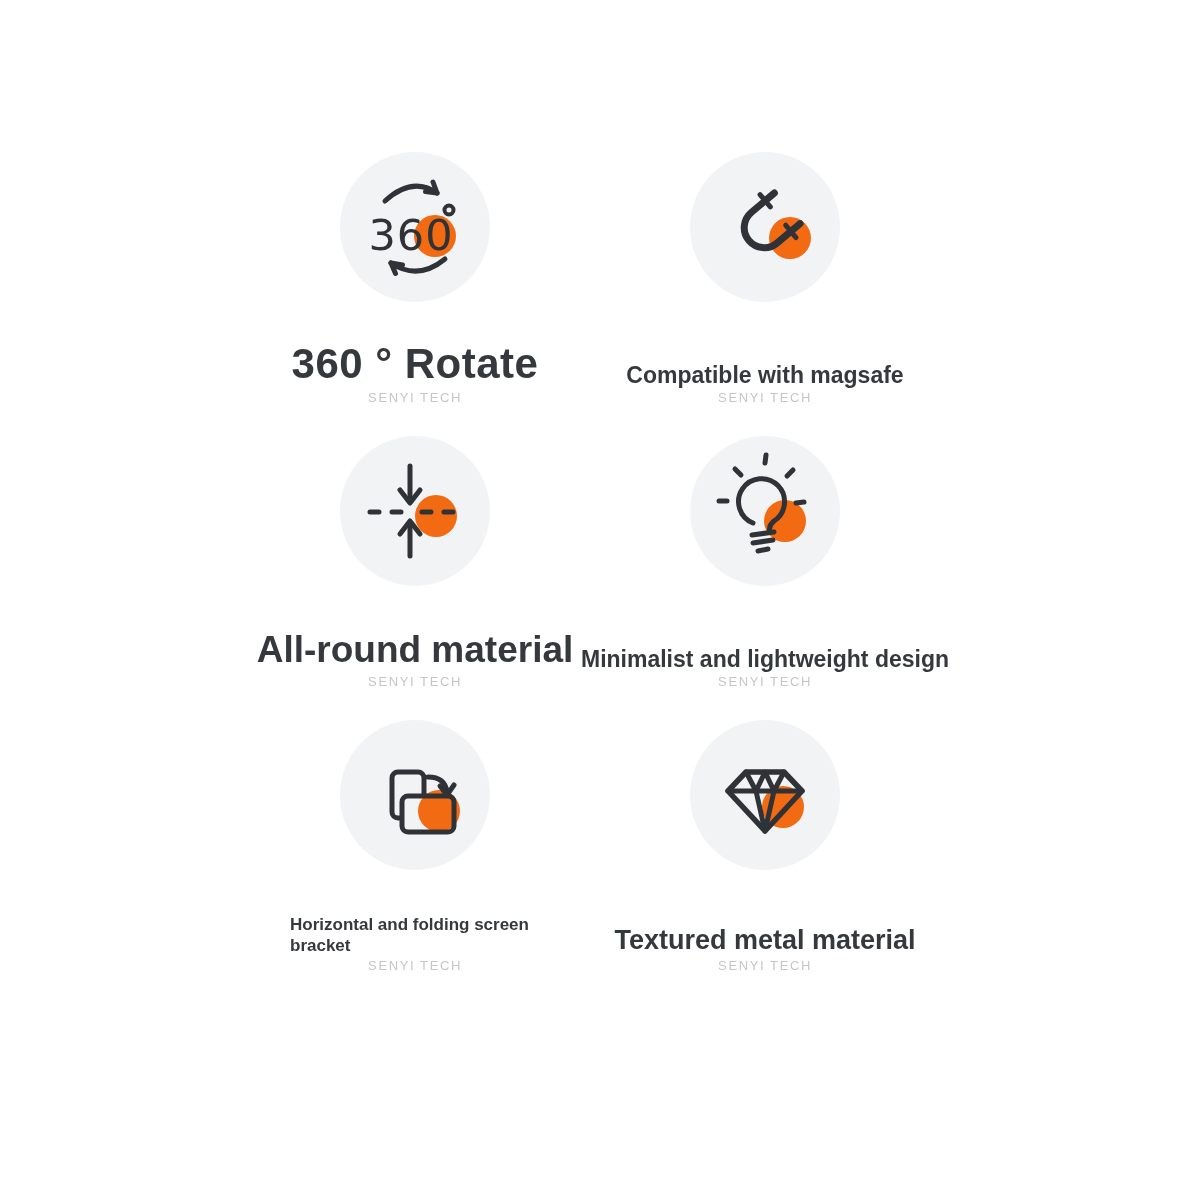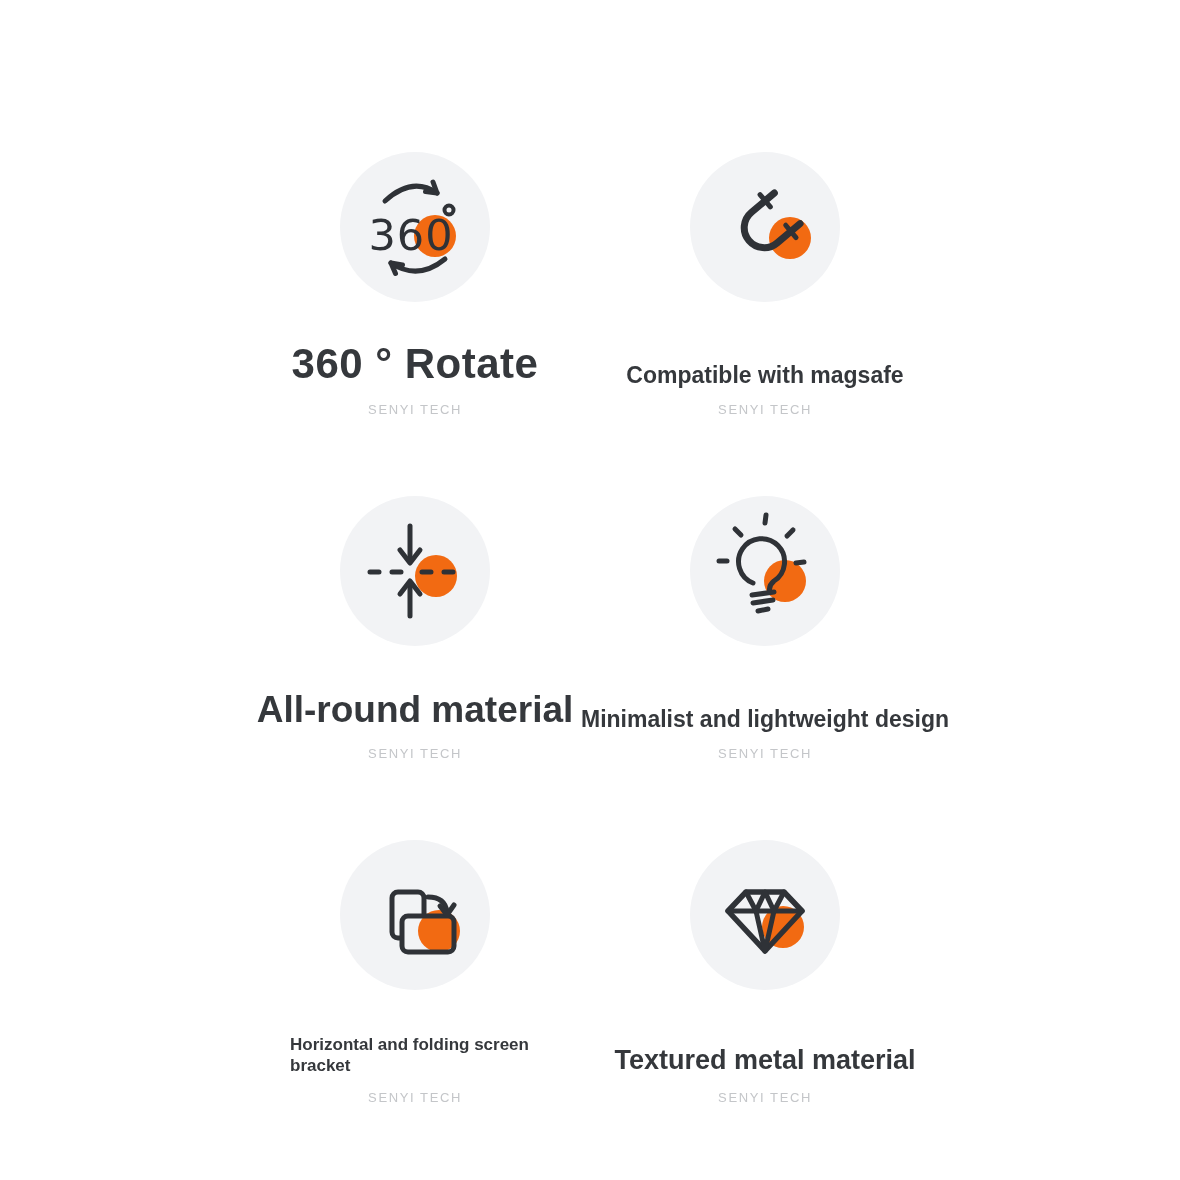--- a/index.html
+++ b/index.html
@@ -12,21 +12,21 @@
     width: 1180px;
     height: 1180px;
     overflow: hidden;
   }
   .feature-grid {
     width: 700px;
     margin: 0 auto;
     padding-top: 152px;
     display: grid;
     grid-template-columns: 350px 350px;
-    row-gap: 79px;
+    row-gap: 31px;
   }
   .feature-card {
     display: flex;
     flex-direction: column;
     align-items: center;
   }
   .icon-plate {
     width: 150px;
     height: 150px;
     border-radius: 50%;
@@ -55,21 +55,21 @@
   .t-md  { font-size: 23px; }
   .t-sm  { font-size: 23px; }
   .t-xs  {
     font-size: 17px;
     white-space: normal;
     width: 250px;
     text-align: left;
     line-height: 1.2;
   }
   .feature-caption {
-    margin-top: 14px;
+    margin-top: 2px;
     font-size: 13px;
     letter-spacing: 1.6px;
     color: var(--caption, #C4C6C9);
     font-weight: 400;
   }
   svg .ink   { stroke: var(--ink, #2F3237); fill: none; stroke-linecap: round; stroke-linejoin: round; }
   svg .inkfill { fill: var(--ink, #2F3237); }
   svg .dot   { fill: var(--accent, #F26A12); }
   svg .white { fill: #F2F3F5; }
 </style>

